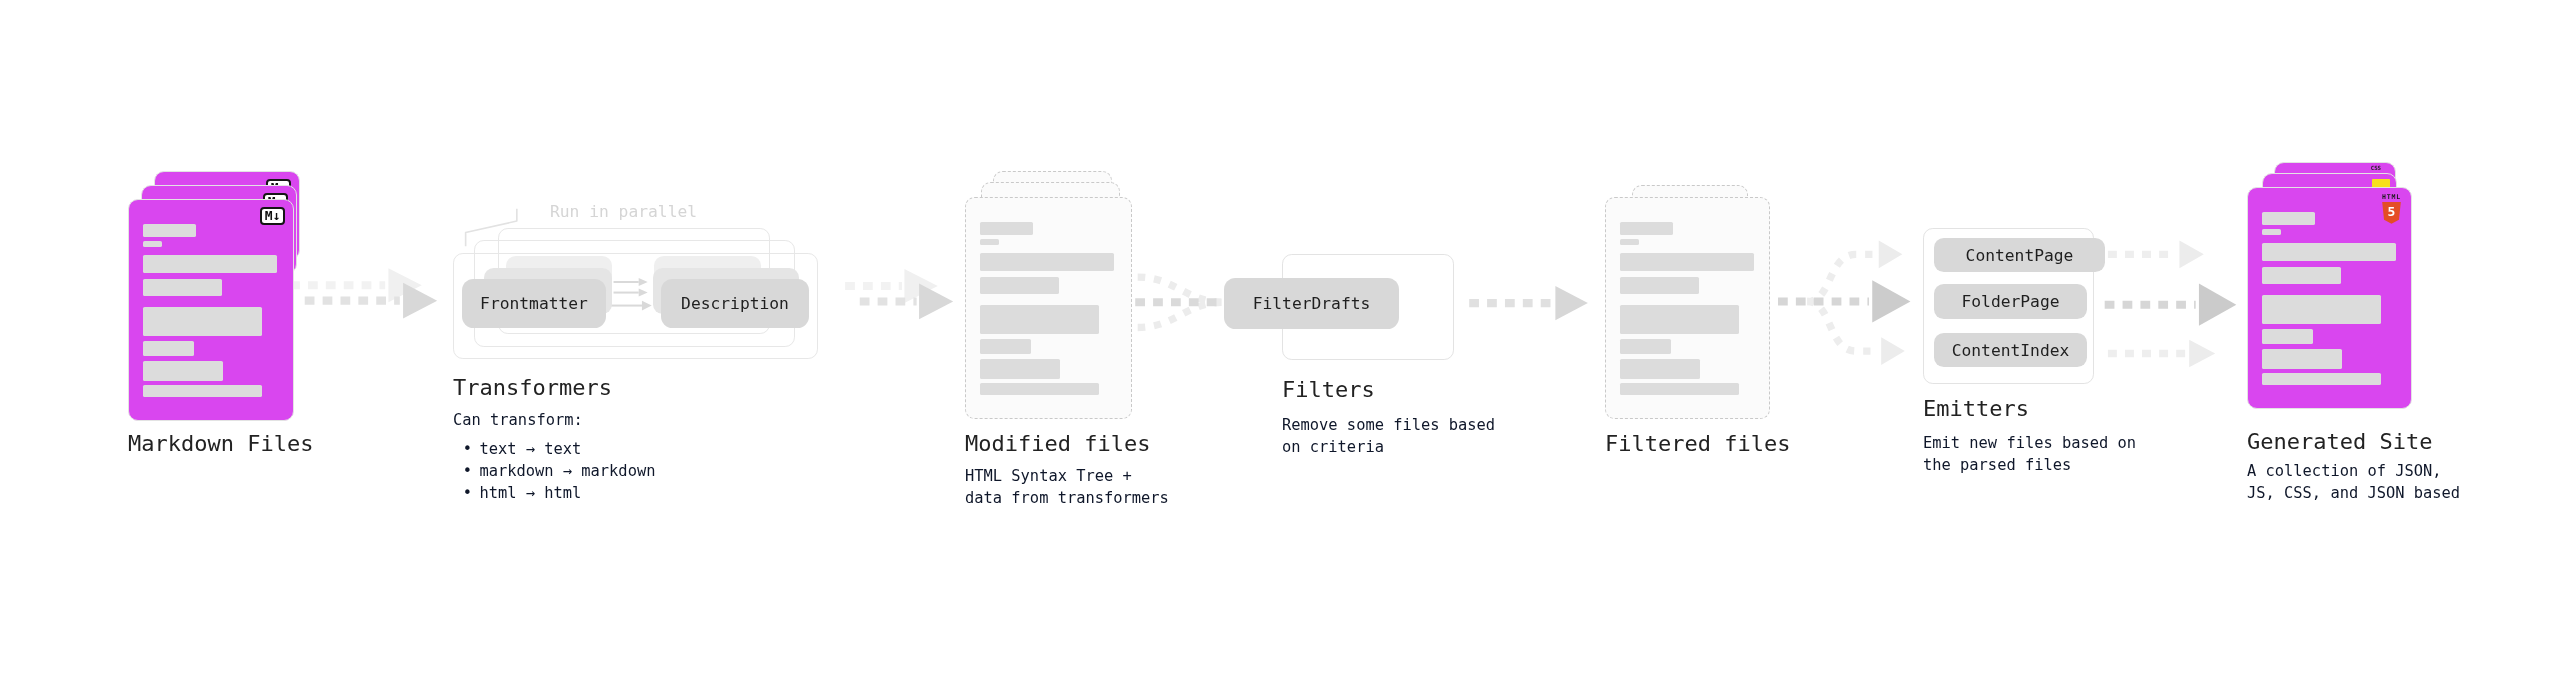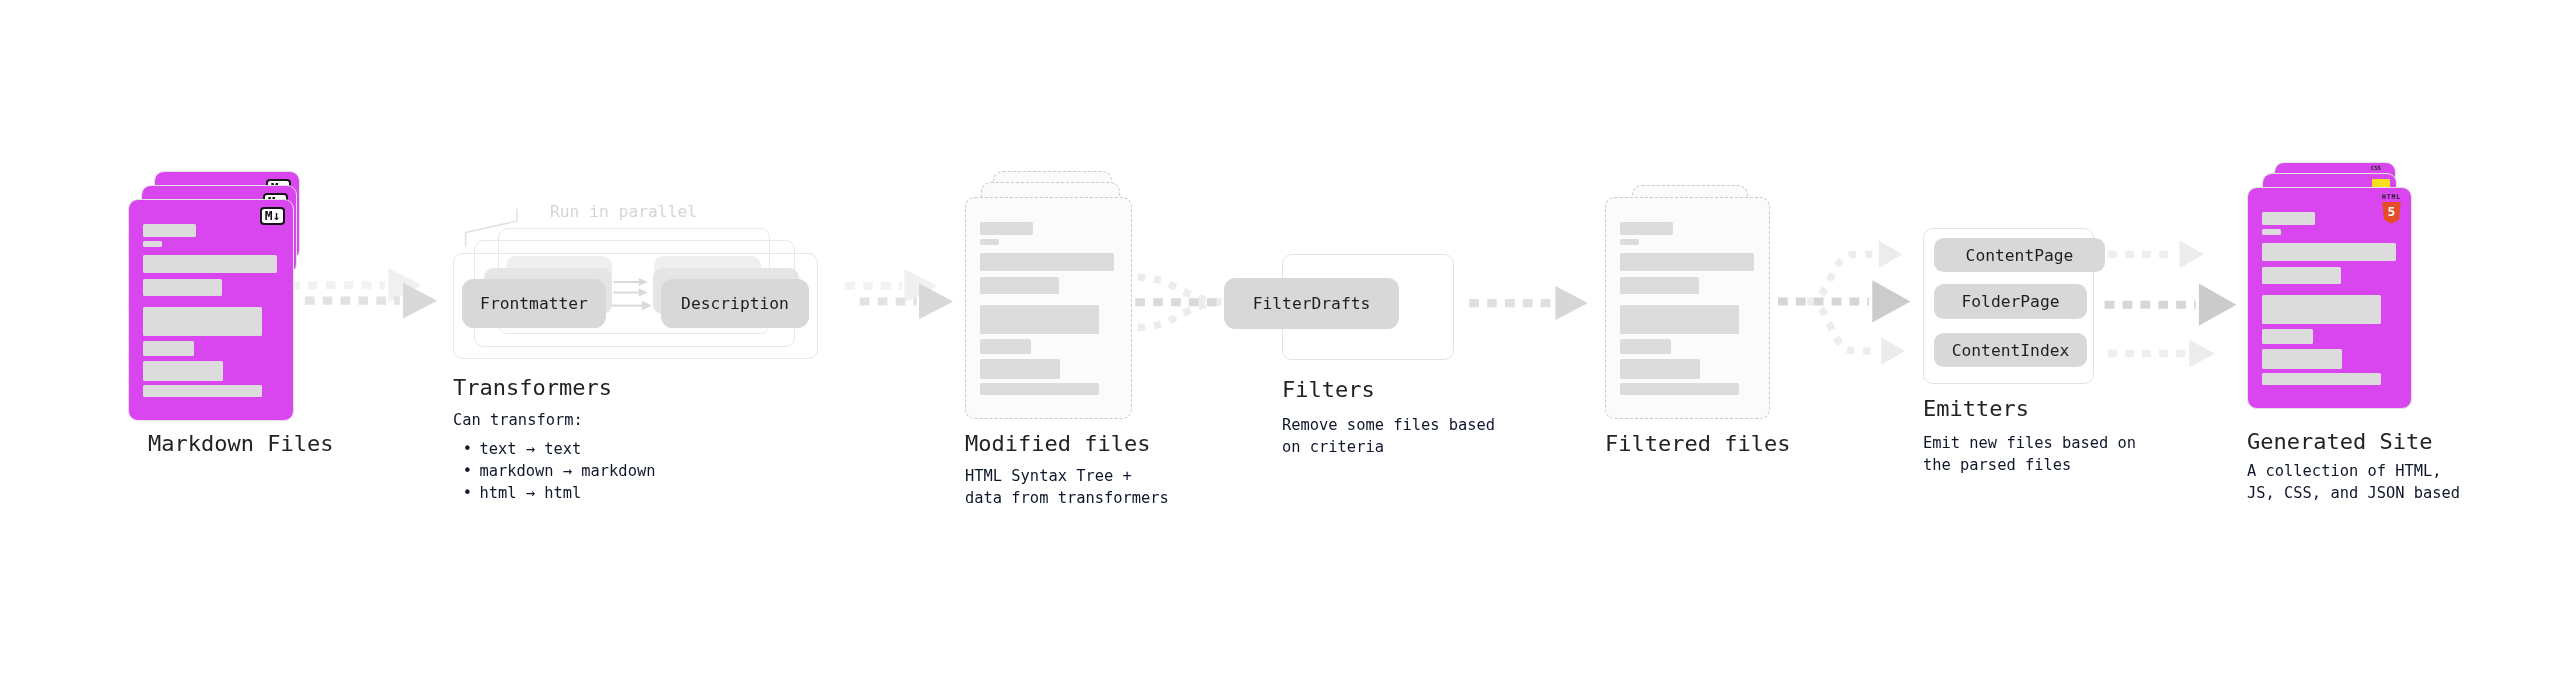--- a/index.html
+++ b/index.html
@@ -133,21 +133,21 @@
       <span class="badge-md">M↓</span>
       <div class="bar b1"></div>
       <div class="bar b2"></div>
       <div class="bar b3"></div>
       <div class="bar b4"></div>
       <div class="bar b5"></div>
       <div class="bar b6"></div>
       <div class="bar b7"></div>
       <div class="bar b8"></div>
     </div>
-    <div class="title" style="left:128px;top:431px;margin-left:20px;">Markdown Files</div>
+    <div class="title" style="left:128px;top:431px;">Markdown Files</div>
   </div>
 
   <div>
     <div class="note" style="left:526px;top:202px;margin-left:24px;">Run in parallel</div>
 
     <div class="panel" style="left:498px;top:228px;width:272px;height:106px;"></div>
     <div class="panel" style="left:474px;top:240px;width:321px;height:107px;"></div>
     <div class="panel" style="left:453px;top:253px;width:365px;height:106px;"></div>
 
     <div class="ghost2" style="left:506px;top:256px;width:106px;height:41px;"></div>
@@ -254,19 +254,19 @@
       <div class="bar b2"></div>
       <div class="bar b3"></div>
       <div class="bar b4"></div>
       <div class="bar b5"></div>
       <div class="bar b6"></div>
       <div class="bar b7"></div>
       <div class="bar b8"></div>
     </div>
     <div class="title" style="left:2247px;top:429px;">Generated Site</div>
     <div class="body-text" style="left:2247px;top:460px;">
-      <div>A collection of HTML,</div>
+      <div>A collection of JSON,</div>
       <div>JS, CSS, and JSON based</div>
     </div>
   </div>
 
 </div>
 
 
 </body></html>

